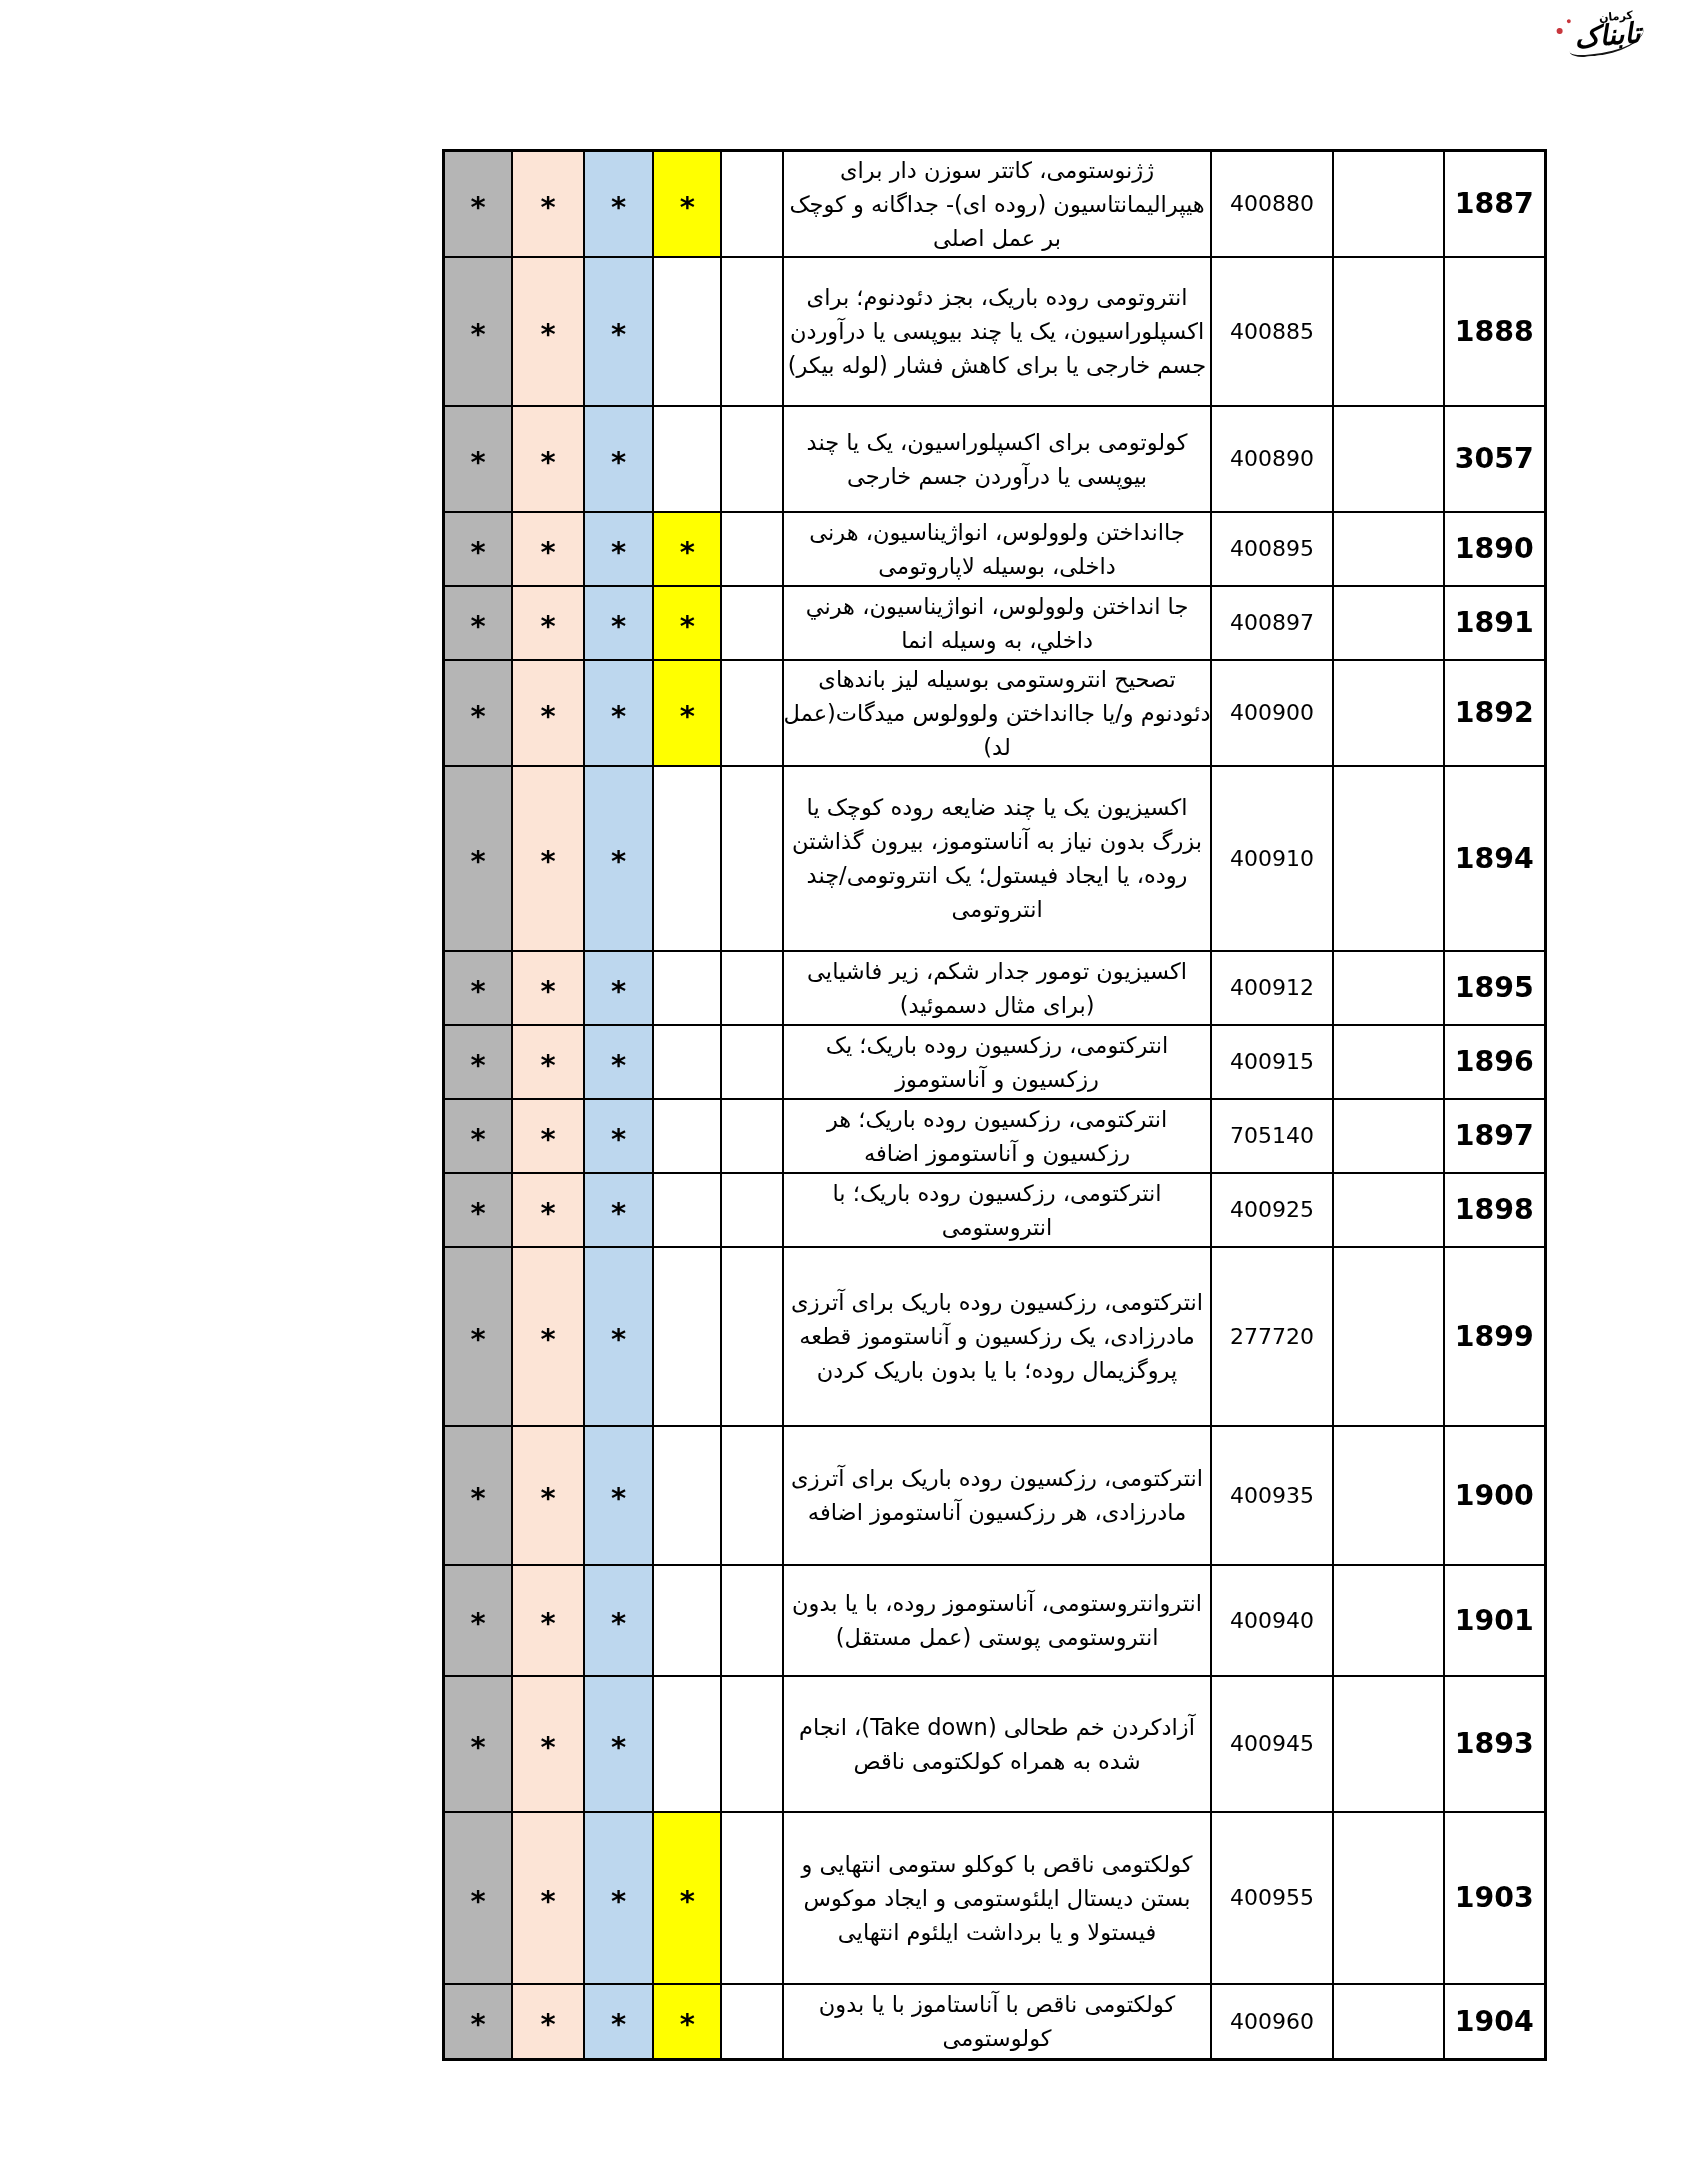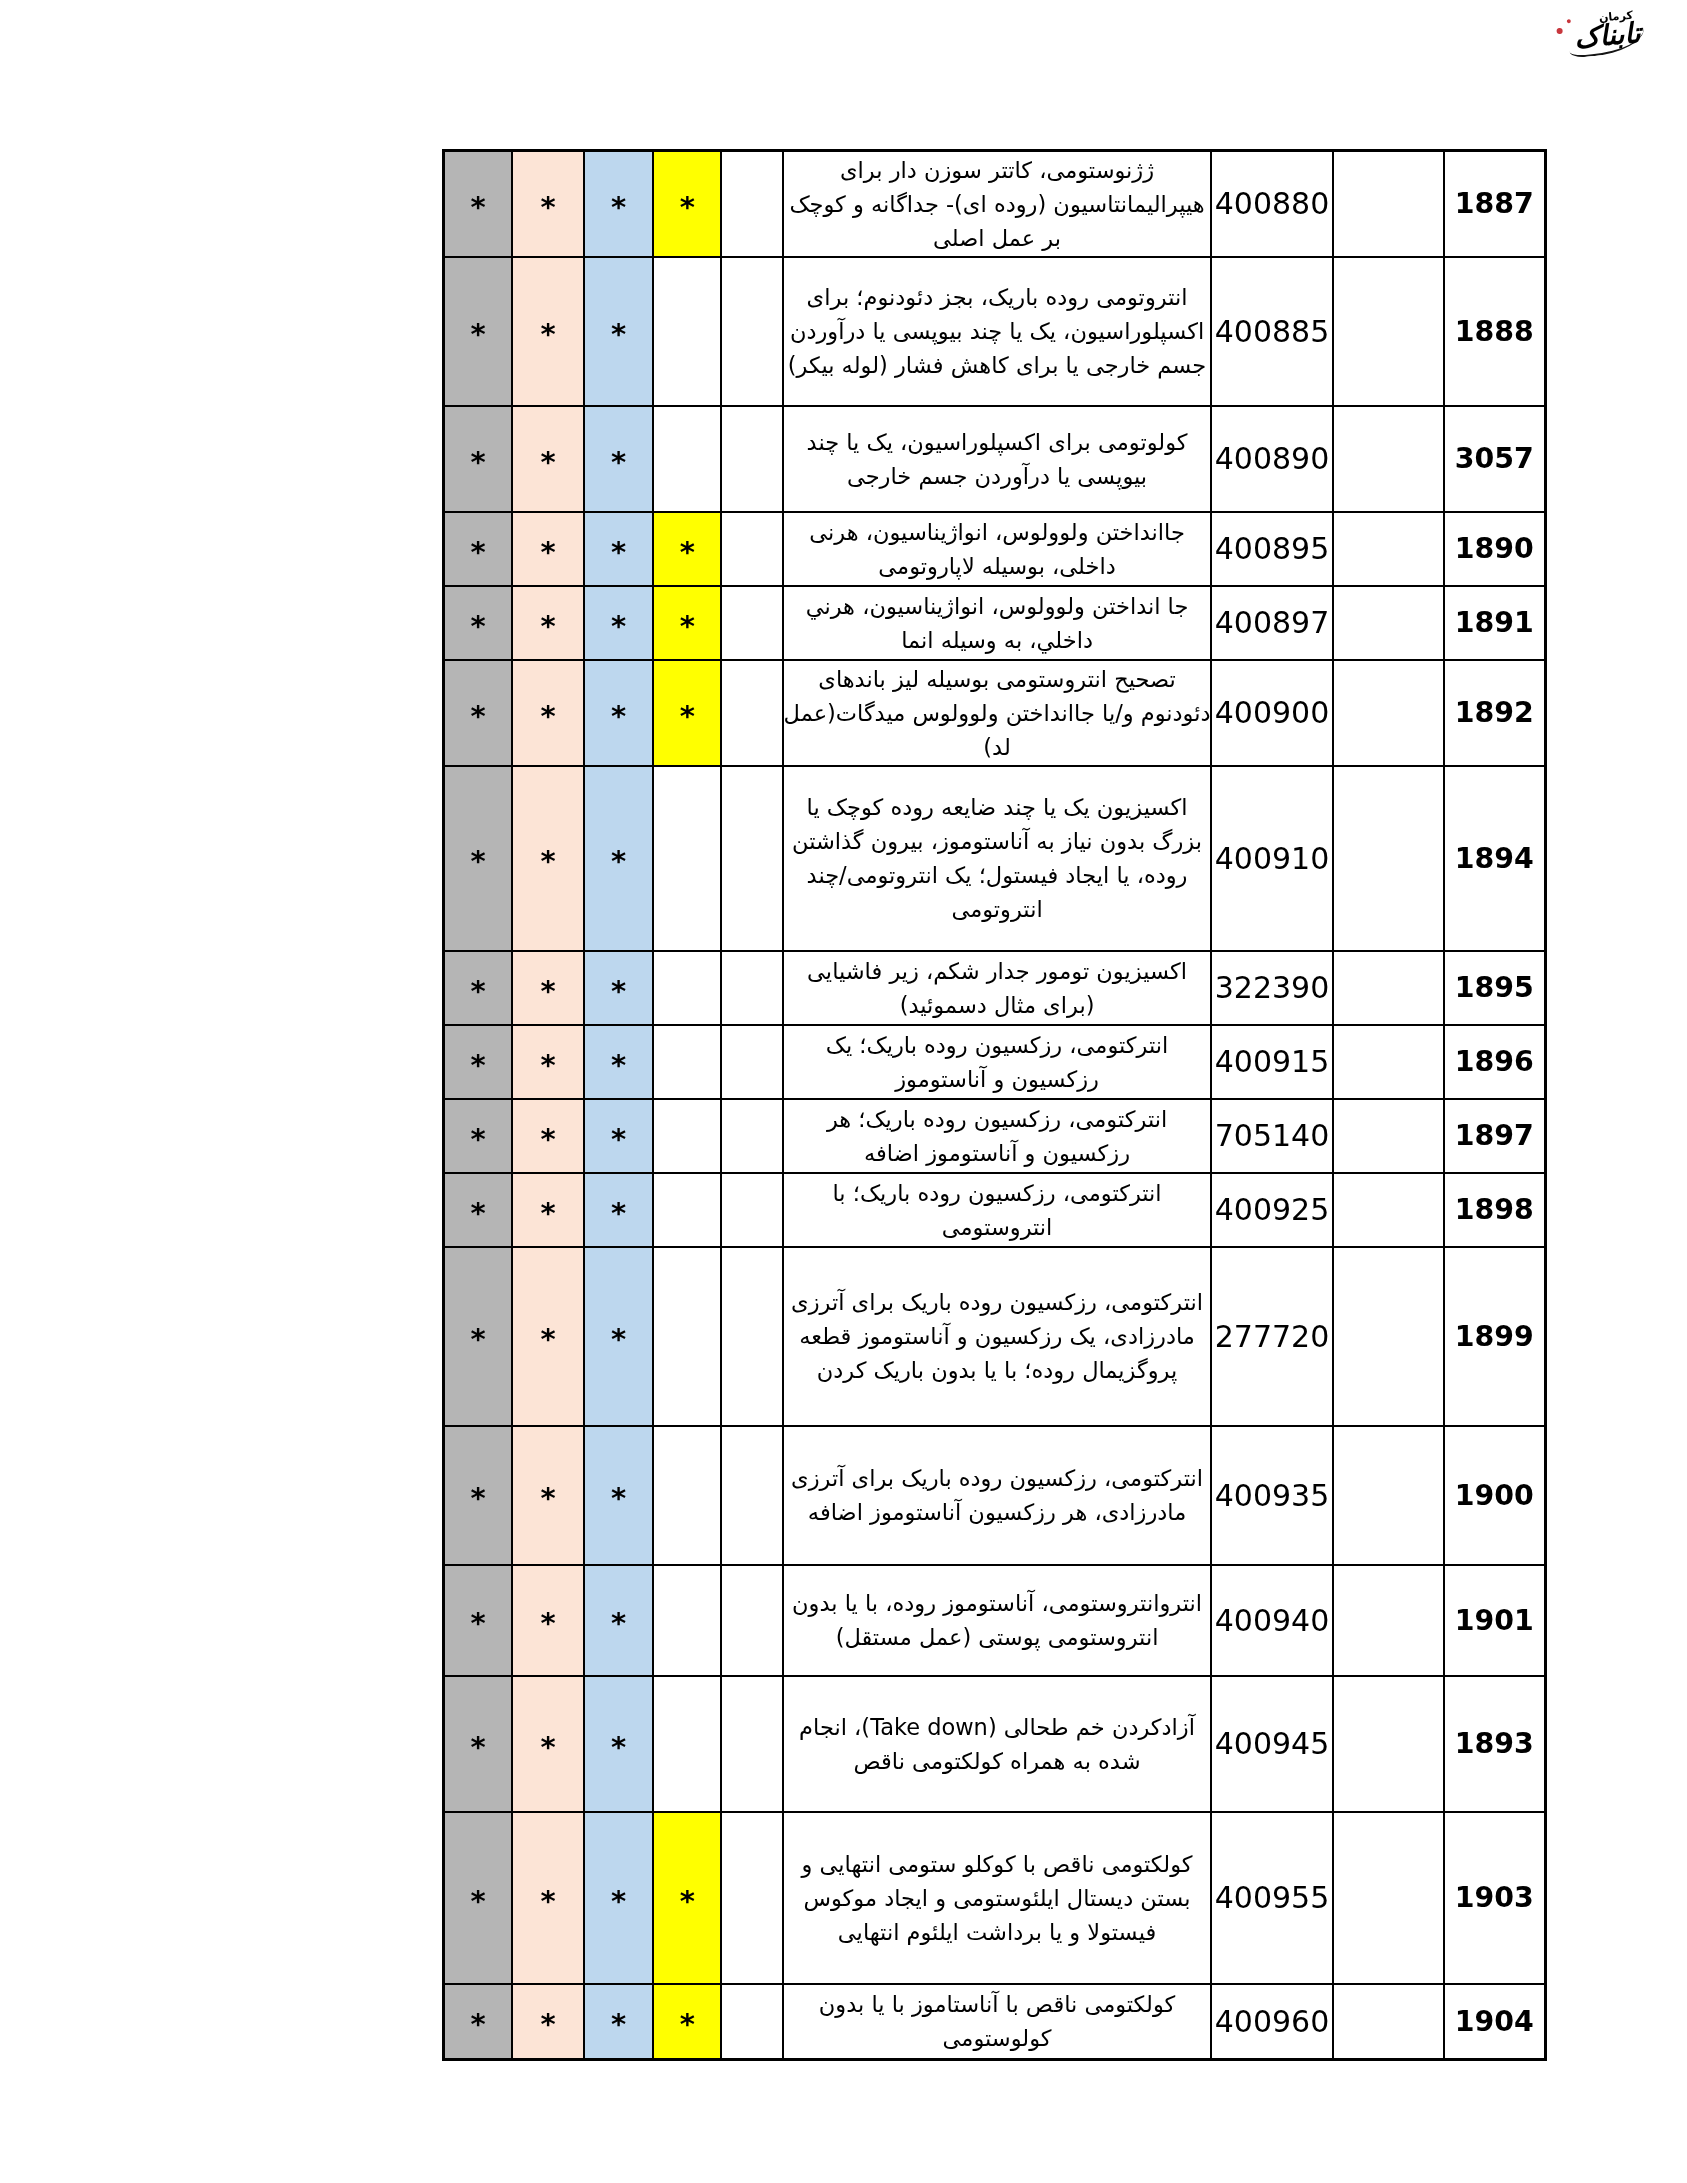--- a/index.html
+++ b/index.html
@@ -46,21 +46,21 @@
     padding:0; vertical-align:middle; overflow:hidden;
     background:#fff;
   }
   td.cell-desc {
     direction:rtl;
     font-size:22.5px; line-height:34px;
     text-align:center;
     padding:2px 3.3px;
   }
   td.cell-code {
-    font-size:30px; text-align:center; font-weight:normal;
+    font-size:22px; text-align:center; font-weight:normal;
     letter-spacing:0px;
     margin-left:40px;
   }
   td.cell-num {
     font-size:28.4px; font-weight:bold; text-align:center;
   }
   td.cell-mark { text-align:center; }
   .star {
     display:inline-block;
     font-size:29px; font-weight:bold; line-height:0;
@@ -165,21 +165,21 @@
           <td class="cell-desc">اکسیزیون یک یا چند ضایعه روده کوچک یا بزرگ بدون نیاز به آناستوموز، بیرون گذاشتن روده، یا ایجاد فیستول؛ یک انتروتومی/چند انتروتومی</td>
           <td class="cell-spacer"></td>
           <td class="cell-mark" style="background: rgb(255, 255, 255);"><span class="star"></span></td>
           <td class="cell-mark" style="background: rgb(189, 215, 238);"><span class="star">*</span></td>
           <td class="cell-mark" style="background: rgb(252, 228, 214);"><span class="star">*</span></td>
           <td class="cell-mark" style="background: rgb(181, 181, 181);"><span class="star">*</span></td>
         </tr>
         <tr style="height: 74px;">
           <td class="cell-num">1895</td>
           <td class="cell-empty"></td>
-          <td class="cell-code">322390</td>
+          <td class="cell-code">400912</td>
           <td class="cell-desc">اکسیزیون تومور جدار شکم، زیر فاشیایی (برای مثال دسموئید)</td>
           <td class="cell-spacer"></td>
           <td class="cell-mark" style="background: rgb(255, 255, 255);"><span class="star"></span></td>
           <td class="cell-mark" style="background: rgb(189, 215, 238);"><span class="star">*</span></td>
           <td class="cell-mark" style="background: rgb(252, 228, 214);"><span class="star">*</span></td>
           <td class="cell-mark" style="background: rgb(181, 181, 181);"><span class="star">*</span></td>
         </tr>
         <tr style="height: 74px;">
           <td class="cell-num">1896</td>
           <td class="cell-empty"></td>

